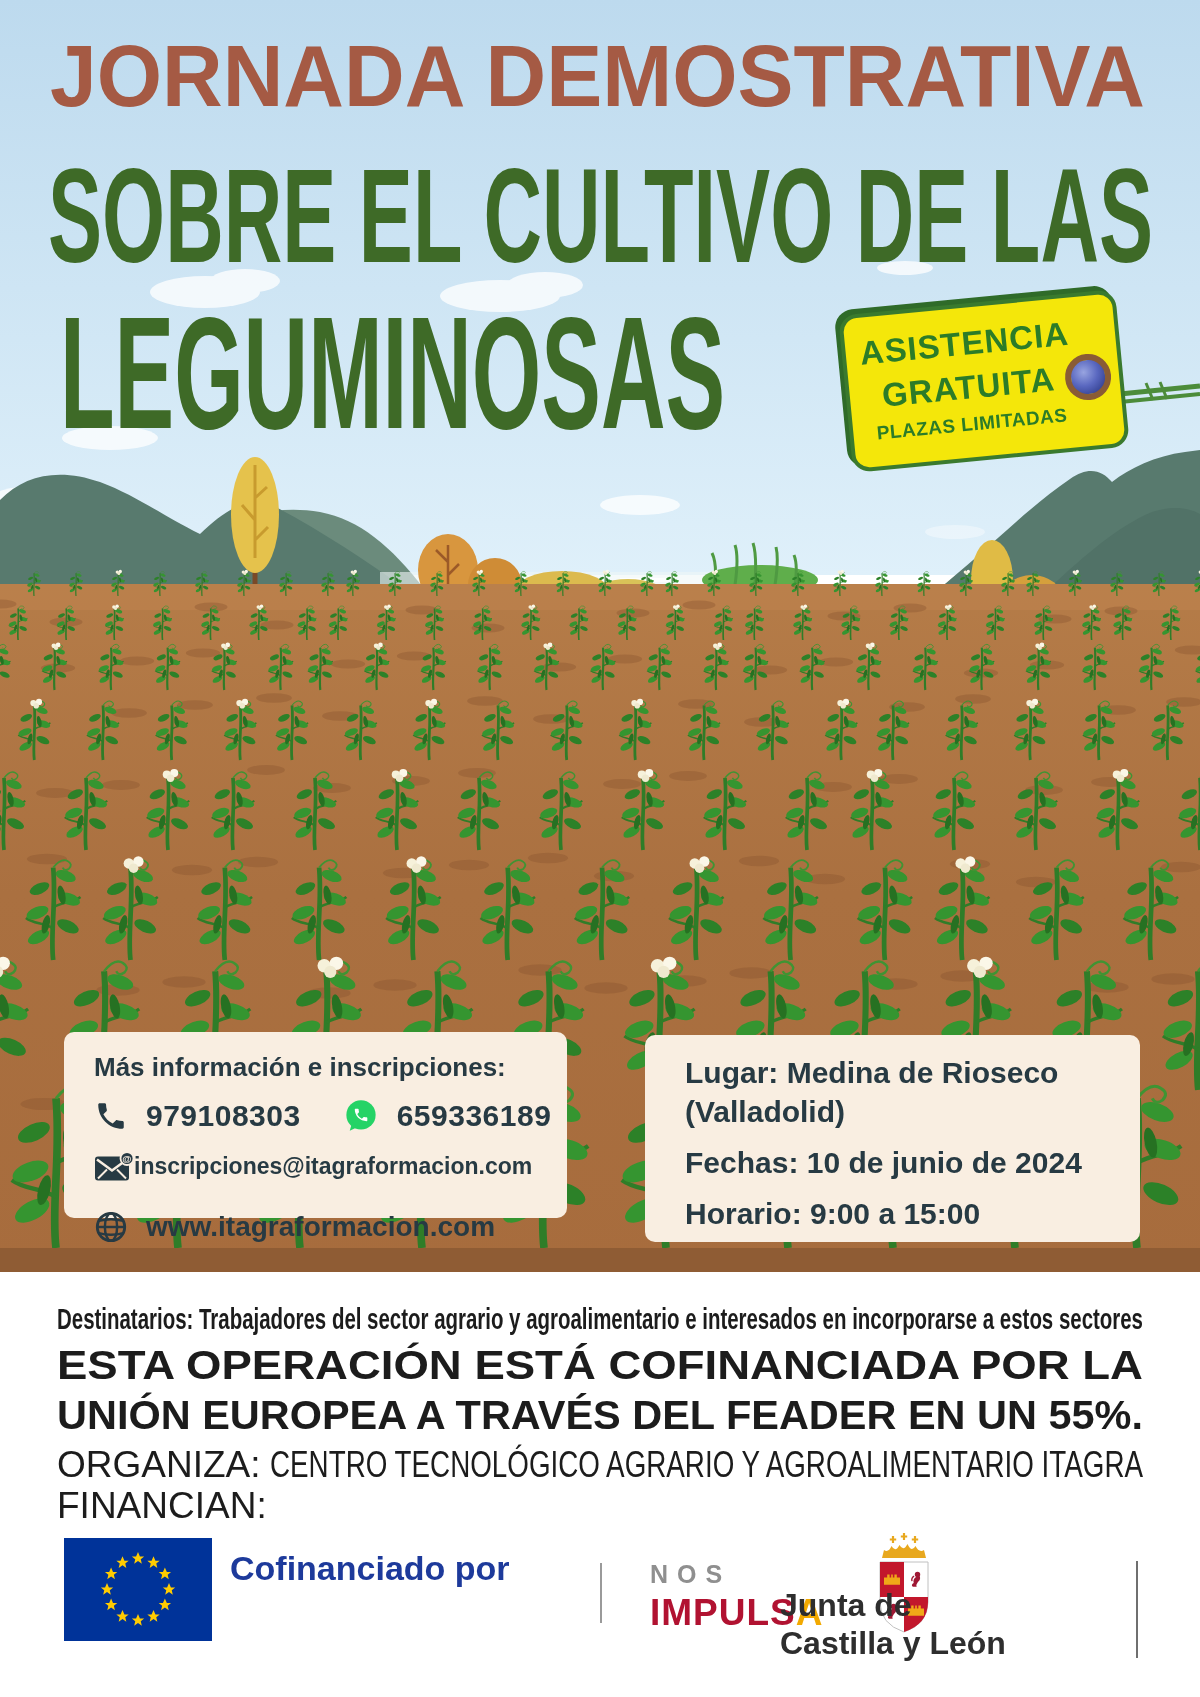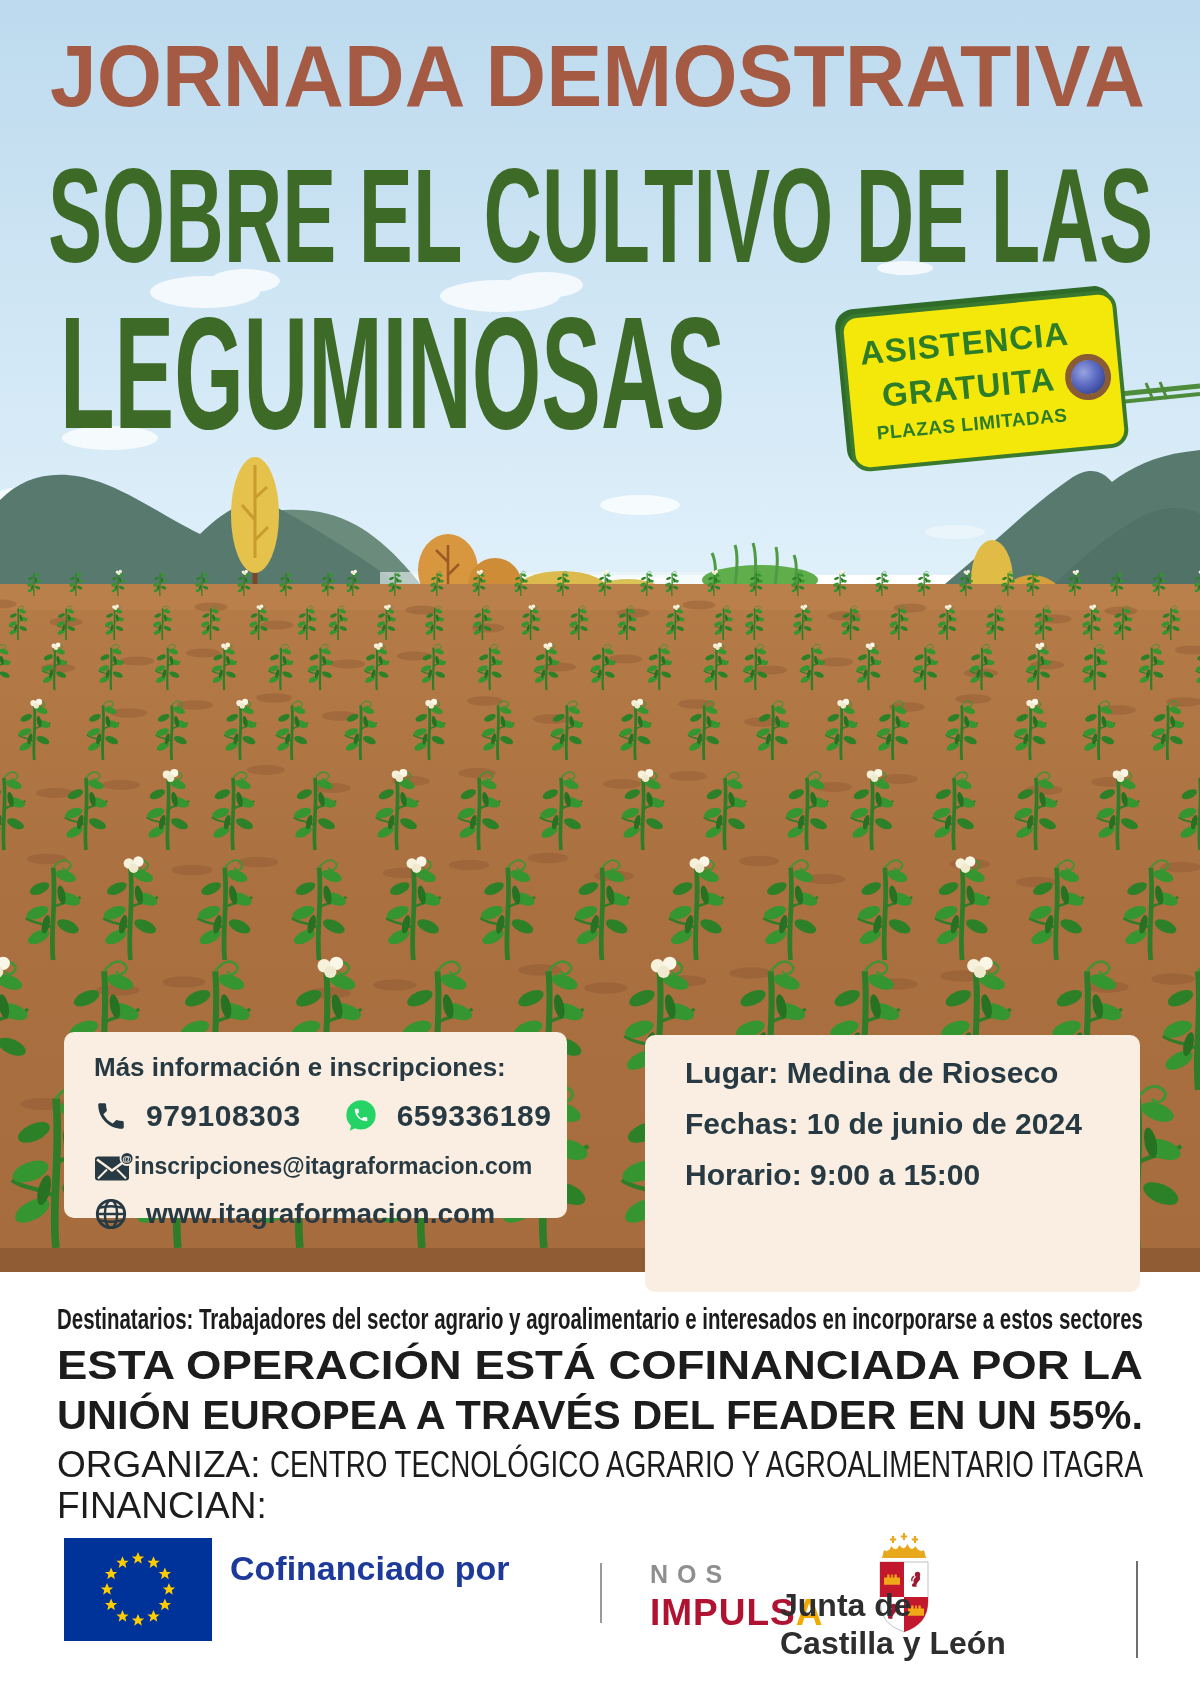--- a/index.html
+++ b/index.html
@@ -18,26 +18,26 @@
        text-align:center;padding:14px 46px 0 14px;box-sizing:border-box;color:#2c7c28;}
   .tag .l1,.tag .l2{font-size:33px;font-weight:bold;letter-spacing:1px;line-height:44px;}
   .tag .l3{font-size:19px;font-weight:bold;line-height:30px;letter-spacing:.5px;}
   .grommet{position:absolute;right:8px;top:58px;width:34px;height:34px;border-radius:50%;
        border:6px solid #8a5c35;
        background:radial-gradient(circle at 38% 35%, #98a4e0 0%, #5a68c0 45%, #323f8e 85%);}
 
   
   .box{position:absolute;background:#f9eee1;border-radius:10px;z-index:5;color:#273a43;box-sizing:border-box;}
   .box-left{left:64px;top:1032px;width:503px;height:186px;padding:20px 24px 0 30px;}
-  .box-right{left:645px;top:1035px;width:495px;height:257px;padding:18px 24px 0 40px;}
+  .box-right{left:645px;top:1035px;width:495px;height:207px;padding:18px 24px 0 40px;}
   .box-title{font-size:26px;font-weight:bold;}
   .crow{display:flex;align-items:center;text-align:right;}
   .crow.phones{margin-top:15px;}
   .crow.email{margin-top:17px;}
-  .crow.web{margin-top:15px;}
+  .crow.web{margin-top:28px;}
   .crow .icon{display:inline-flex;flex:0 0 auto;}
   .num{font-size:30px;font-weight:bold;margin-left:18px;letter-spacing:.5px;}
   .wa-icon{margin-left:42px;}
   .email-text{font-size:23px;font-weight:bold;}
   .web-text{font-size:28px;font-weight:bold;margin-left:18px;}
   .ev{font-size:30px;font-weight:bold;line-height:39px;}
   .ev.gap{margin-top:12px;}
 
   
   .eu-flag{position:absolute;left:64px;top:1538px;z-index:5;}
@@ -502,20 +502,21 @@
           <path d="M3.5,18 H32.5" stroke-width="2.6"></path>
           <path d="M5,11.5 Q18,8 31,11.5 M5,24.5 Q18,28 31,24.5" stroke-width="2.6"></path>
         </svg>
       </span>
       <span class="web-text">www.itagraformacion.com</span>
     </div>
   </div>
 
   <div class="box box-right">
     <div class="ev">Lugar: Medina de Rioseco</div>
+    <div class="ev">(Valladolid)</div>
     <div class="ev gap">Fechas: 10 de junio de 2024</div>
     <div class="ev gap">Horario: 9:00 a 15:00</div>
   </div>
 
   <svg class="eu-flag" width="148" height="103" viewBox="0 0 148 103">
     <defs>
       <path id="star" d="M0,-6.5 L1.91,-2.01 L6.18,-2.01 L2.76,0.83 L3.82,5.26 L0,2.52 L-3.82,5.26 L-2.76,0.83 L-6.18,-2.01 L-1.91,-2.01 Z" fill="#ffcc00"></path>
     </defs>
     <rect width="148" height="103" fill="#003399"></rect>
     <use href="#star" transform="translate(74,20.5)"></use>

